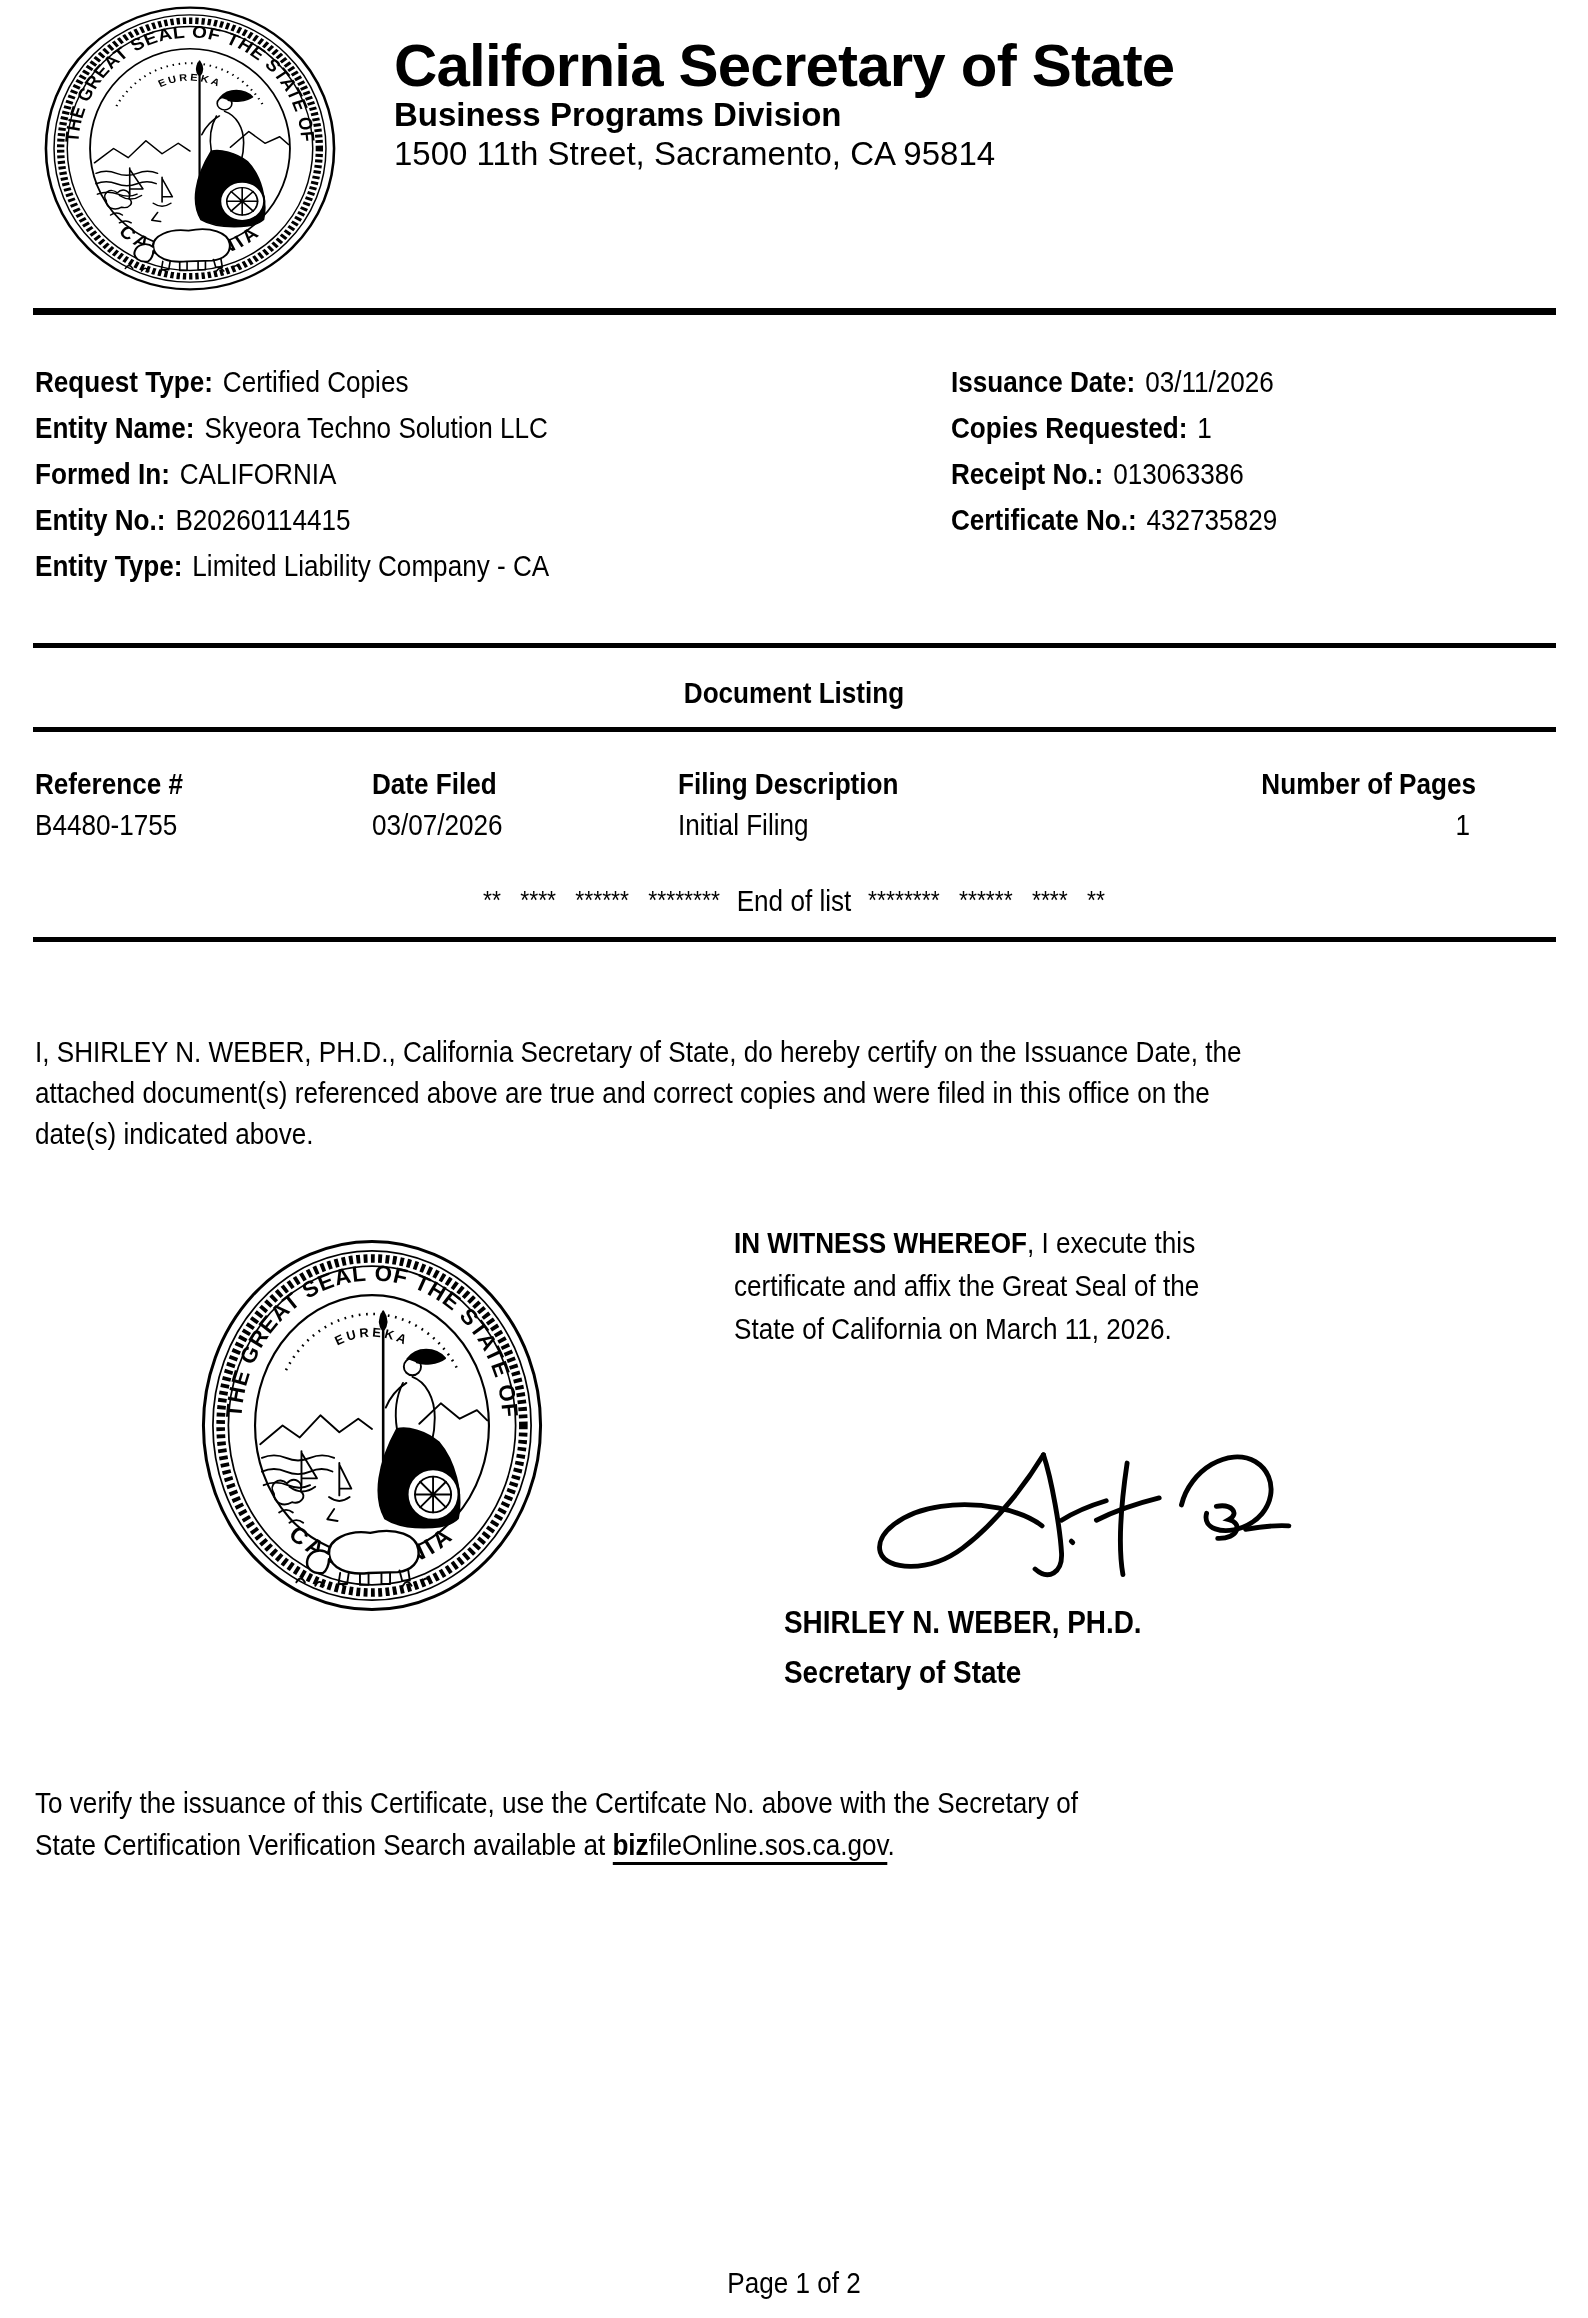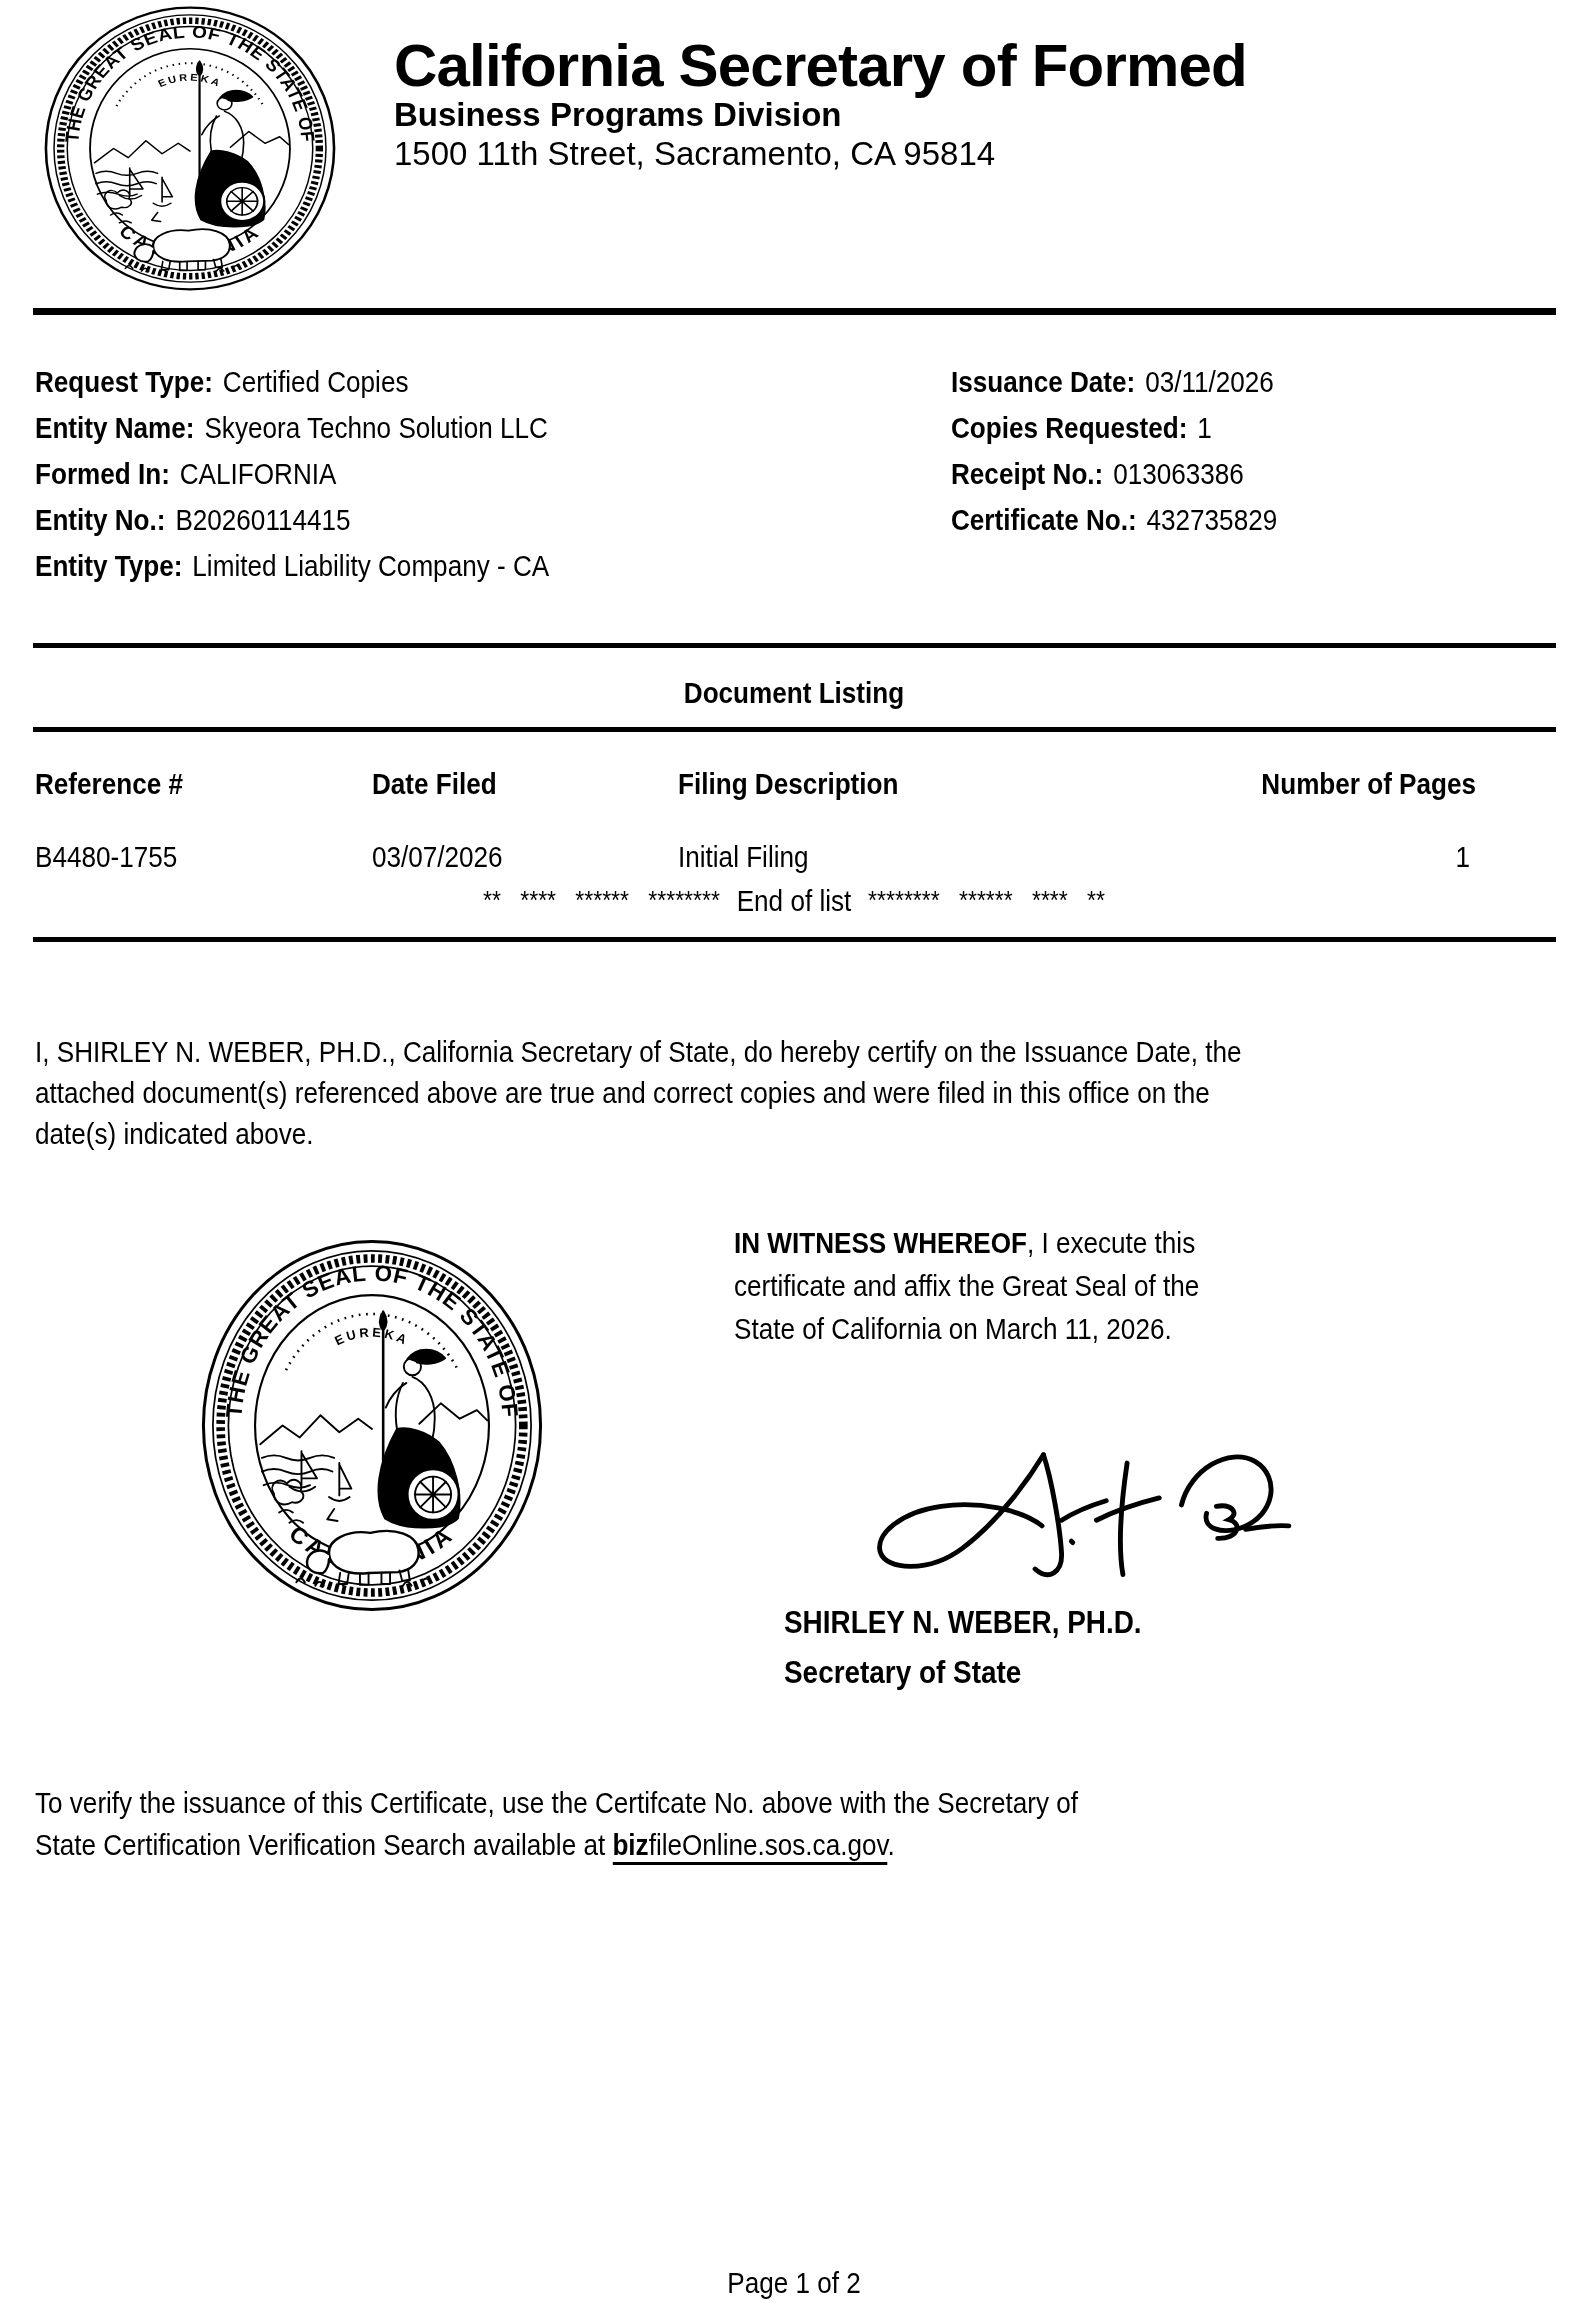--- a/index.html
+++ b/index.html
@@ -37,21 +37,21 @@
   .detail-row .val{margin-left:11px;}
 
   
   .doc-title{position:absolute;top:677px;left:0;width:100%;text-align:center;
              font-size:29px;font-weight:bold;}
   .th{position:absolute;top:768px;font-size:29px;font-weight:bold;white-space:nowrap;}
   .th-ref{left:35px;}
   .th-date{left:372px;}
   .th-desc{left:678px;}
   .th-pages{left:1197px;width:279px;text-align:right;}
-  .doc-row{position:absolute;left:0;width:100%;height:41px;font-size:29px;margin-top:32px;}
+  .doc-row{position:absolute;left:0;width:100%;height:41px;font-size:29px;}
   .doc-row span{position:absolute;white-space:nowrap;}
   .cell-ref{left:35px;transform:scaleX(.9);transform-origin:0 50%;}
   .cell-date{left:372px;transform:scaleX(.9);transform-origin:0 50%;}
   .cell-desc{left:678px;transform:scaleX(.9);transform-origin:0 50%;}
   .cell-pages{left:1197px;width:273px;text-align:right;transform:scaleX(.9);transform-origin:100% 50%;}
 
   .endlist{position:absolute;top:885px;left:0;width:100%;display:flex;
            justify-content:center;align-items:center;gap:18.6px;}
   .endlist .stars{font-size:25.6px;white-space:pre;position:relative;top:-1.5px;}
   .endlist .eol{font-size:29px;}
@@ -130,21 +130,21 @@
           <path d="M148 330 l8 -12 M148 330 l12 2"></path>
         </g>
       </g>
     </defs>
   </svg>
 
   <svg class="seal-header" viewBox="0 0 400 440" preserveAspectRatio="none">
     <use href="#ca-seal-art"></use>
   </svg>
   <div class="header-text">
-    <div class="title">California Secretary of Formed</div>
+    <div class="title">California Secretary of State</div>
     <div class="subtitle">Business Programs Division</div>
     <div class="address">1500 11th Street, Sacramento, CA 95814</div>
   </div>
 
   <div class="rule rule-1"></div>
 
   <div class="details-col details-left cond-b">
       <div class="detail-row"><span class="lbl">Request Type:</span><span class="val">Certified Copies</span></div>
       <div class="detail-row"><span class="lbl">Entity Name:</span><span class="val">Skyeora Techno Solution LLC</span></div>
       <div class="detail-row"><span class="lbl">Formed In:</span><span class="val">CALIFORNIA</span></div>

